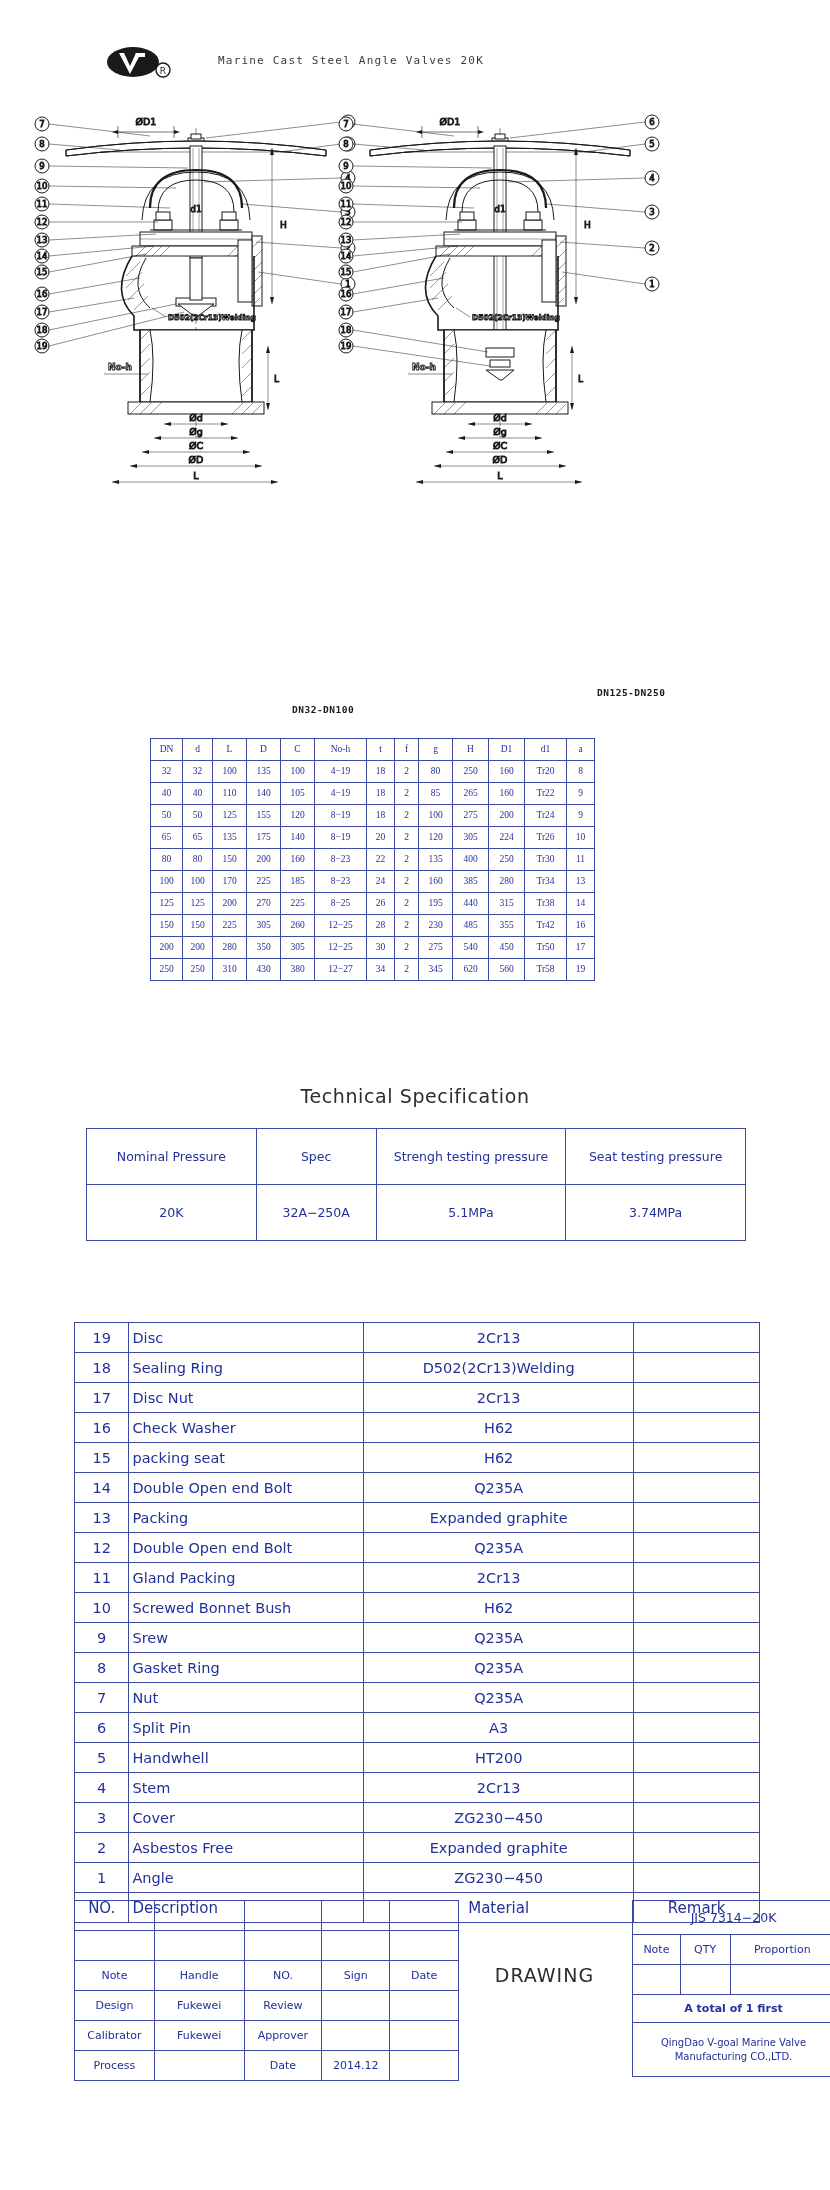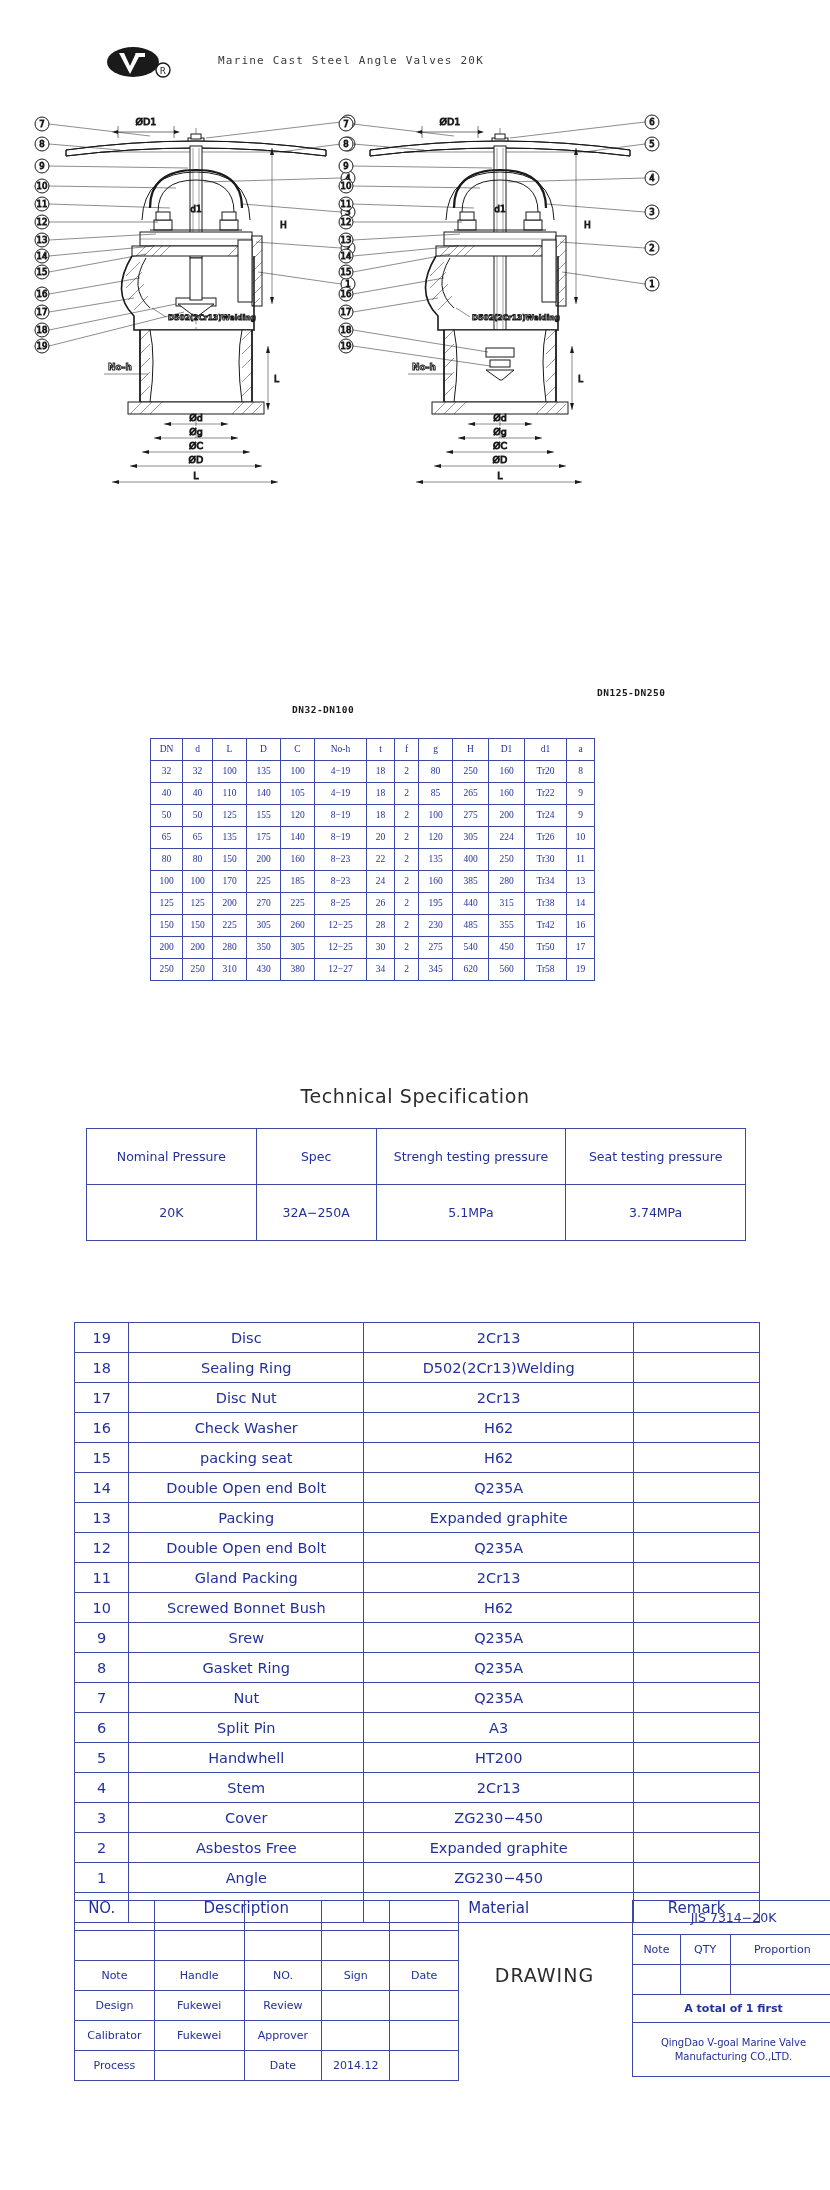--- a/index.html
+++ b/index.html
@@ -74,21 +74,21 @@
   table.tech td { height: 34px; }
 
   
   .parts-wrap { position: absolute; left: 74px; top: 1322px; width: 686px; }
   table.parts { border-collapse: collapse; width: 686px; font-size: 14.5px; }
   table.parts td {
     border: 1px solid #3b4aa0; color: #22309a;
     height: 30px; line-height: 22px; padding: 0 3px;
   }
   table.parts td.no { width: 52px; text-align: center; }
-  table.parts td.desc { width: 224px; text-align: center; }
+  table.parts td.desc { width: 224px; }
   table.parts td.mat { width: 258px; text-align: center; }
   table.parts td.rem { width: 120px; text-align: center; }
   table.parts tr.hdr td { font-size: 15px; }
 
   
   .title-block { position: absolute; left: 74px; top: 1900px; width: 686px; height: 250px; }
   .tb-left { position: absolute; left: 0; top: 0; width: 385px; }
   table.tbl { border-collapse: collapse; font-size: 11px; }
   table.tbl td {
     border: 1px solid #3b4aa0; color: #22309a;

